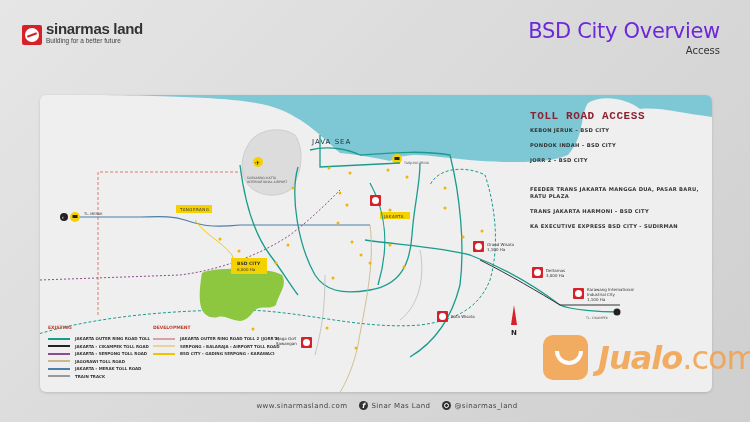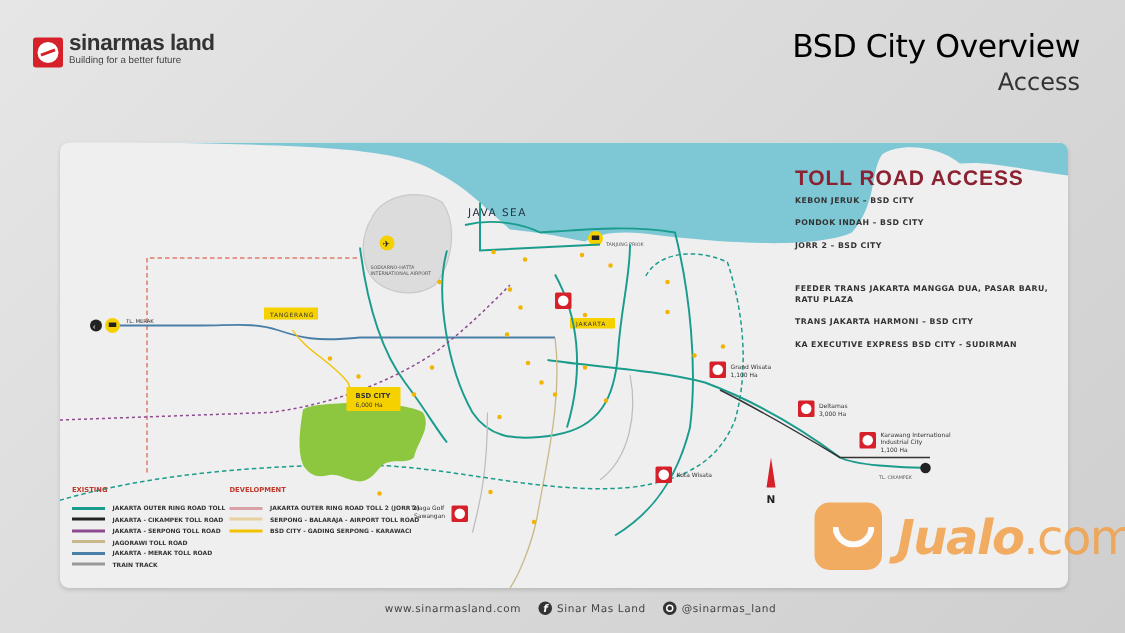--- a/index.html
+++ b/index.html
@@ -6,26 +6,26 @@
   body{width:750px;height:422px;overflow:hidden;background:#d9d9d9;font-family:"Liberation Sans",sans-serif;position:relative;}
   .bg{position:absolute;inset:0;background:linear-gradient(135deg,#e6e6e6 0%,#dcdcdc 40%,#cfcfcf 100%);}
   .logo{position:absolute;left:22px;top:21px;display:flex;align-items:flex-end;gap:4px;}
   .logo-mark{width:20px;height:20px;background:#d6202a;border-radius:2px;position:relative;}
   .logo-mark::before{content:"";position:absolute;left:3px;top:3px;width:14px;height:14px;border-radius:50%;background:#fff;}
   .logo-mark::after{content:"";position:absolute;left:5px;top:9px;width:10px;height:2px;background:#d6202a;transform:rotate(-20deg);}
   .logo-text{display:flex;flex-direction:column;line-height:1;}
   .logo-name{font-size:15px;color:#333;font-weight:bold;letter-spacing:-0.3px;}
   .logo-tag{font-size:6.5px;color:#444;margin-top:2px;}
   .title{position:absolute;right:30px;top:19px;text-align:right;}
-  .title h1{margin:0;font-weight:normal;font-size:21px;color:#000000;font-family:"DejaVu Sans",sans-serif;letter-spacing:-0.3px;}
-  .title .sub{font-size:16px;color:#333;font-family:"DejaVu Sans",sans-serif;margin-top:2px;}
+  .title h1{margin:0;font-weight:normal;font-size:21px;color:#6d28d9;font-family:"DejaVu Sans",sans-serif;letter-spacing:-0.3px;}
+  .title .sub{font-size:10px;color:#333;font-family:"DejaVu Sans",sans-serif;margin-top:2px;}
   .card{position:absolute;left:40px;top:95px;width:672px;height:297px;background:#efefef;border-radius:6px;overflow:hidden;box-shadow:0 1px 3px rgba(0,0,0,.15);}
   .map{position:absolute;left:0;top:0;width:672px;height:297px;}
   .info{position:absolute;left:490px;top:15px;width:170px;}
-  .info h3{margin:0 0 5px 0;font-size:14px;color:#8b2232;font-family:Liberation Sans, sans-serif;letter-spacing:0.6px;font-weight:bold;}
+  .info h3{margin:0 0 5px 0;font-size:11px;color:#8b2232;font-family:Liberation Mono, monospace;letter-spacing:0.6px;font-weight:bold;}
   .info p{margin:0 0 8px 0;font-size:5.2px;color:#333;font-family:"DejaVu Sans",sans-serif;letter-spacing:0.3px;font-weight:bold;line-height:1.35;}
   .legend{position:absolute;left:8px;top:230px;font-family:"DejaVu Sans",sans-serif;}
   .leg-col{position:absolute;top:0;}
   .leg-h{font-size:4.5px;color:#c0392b;font-weight:bold;margin-bottom:5px;}
   .leg-row{display:flex;align-items:center;gap:5px;height:7.5px;}
   .leg-line{width:22px;height:1.6px;}
   .leg-t{font-size:4px;color:#333;font-weight:bold;white-space:nowrap;}
   .footer{position:absolute;left:0;right:0;top:401px;display:flex;justify-content:center;gap:12px;font-size:7px;color:#444;font-family:"DejaVu Sans",sans-serif;letter-spacing:0.4px;align-items:center;padding-left:24px;}
   .footer span{display:flex;align-items:center;gap:3px;}
   .fb{width:9px;height:9px;border-radius:50%;background:#333;color:#fff;font-size:7px;display:inline-flex;align-items:center;justify-content:center;font-weight:bold;}

